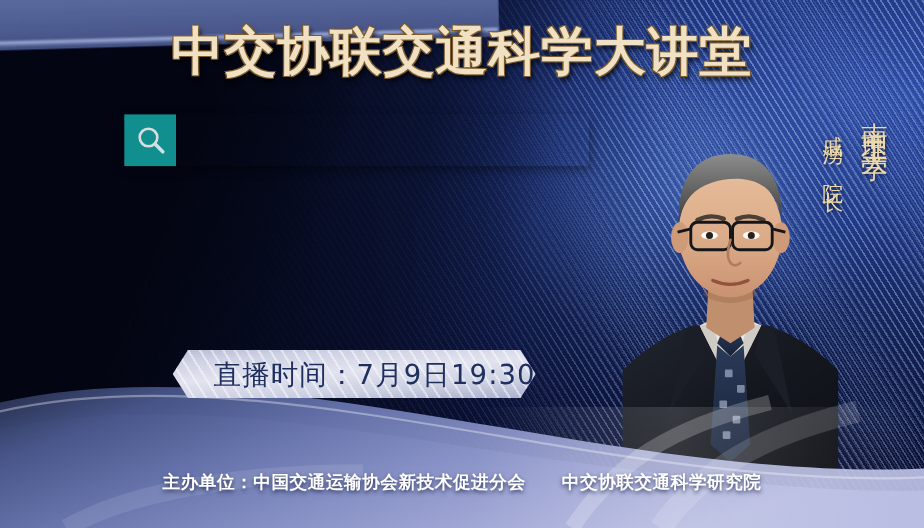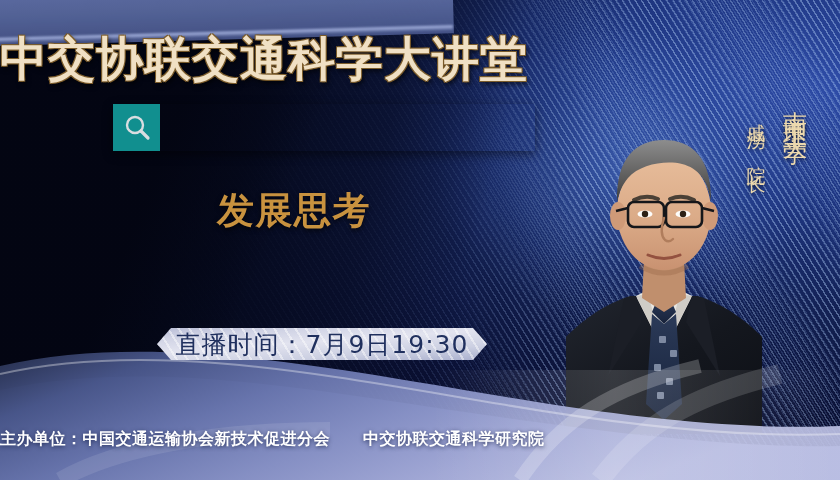--- a/index.html
+++ b/index.html
@@ -88,35 +88,34 @@
     mix-blend-mode: screen;
   }
 
   
   .ribbon { position: absolute; left: 0; bottom: 0; width: 100%; height: 210px; }
   .ribbon svg { display: block; width: 100%; height: 100%; }
 
   
   .headline {
     position: absolute; left: 0; top: 16px; width: 100%;
-    text-align: left;
+    text-align: center;
     font-family: "DejaVu Sans", "Liberation Sans", sans-serif;
     font-weight: 700;
     font-size: 47px;
     letter-spacing: 1px;
     color: #f0e0c4;
     text-shadow:
       0 0 1px #7a5a2a,
       1px 1px 0 #7b5c2c,
       -1px 1px 0 #7b5c2c,
       1px -1px 0 #7b5c2c,
       -1px -1px 0 #7b5c2c,
       2px 3px 5px rgba(0,0,0,0.75);
     white-space: nowrap;
-    margin-top: 12px;
   }
 
   
   .subbanner {
     position: absolute; left: 113px; top: 104px;
     width: 422px; height: 47px;
     display: flex; align-items: stretch;
     box-shadow: 0 3px 10px rgba(0,0,0,0.45);
   }
   .subbanner-body {
@@ -155,26 +154,26 @@
     font-size: 37px;
     line-height: 1.24;
     letter-spacing: 1.5px;
     color: #c8923f;
     text-shadow: 0 2px 5px rgba(0,0,0,0.7);
   }
   .maintitle .l2 { display: block; }
 
   
   .timebanner {
-    position: absolute; left: 157px; top: 328px;
-    width: 330px; height: 32px;
+    position: absolute; left: 157px; top: 318px;
+    width: 330px; height: 44px;
     background: linear-gradient(176deg, #b9bdd6 0%, #cfd2e4 18%, #e2e3ef 45%, #ccd0e2 74%, #a9afcd 100%);
     -webkit-clip-path: polygon(14px 0, calc(100% - 14px) 0, 100% 50%, calc(100% - 14px) 100%, 14px 100%, 0 50%);
     clip-path: polygon(14px 0, calc(100% - 14px) 0, 100% 50%, calc(100% - 14px) 100%, 14px 100%, 0 50%);
-    display: flex; align-items: center; justify-content: center;
+    display: flex; align-items: center; justify-content: flex-end;
     box-shadow: 0 4px 12px rgba(0,0,0,0.4);
   }
   .timebanner-inner {
     position: absolute; inset: 0;
     background-image: repeating-linear-gradient(58deg,
       rgba(255,255,255,0.0) 0px, rgba(255,255,255,0.0) 7px,
       rgba(255,255,255,0.45) 7px, rgba(255,255,255,0.45) 9px);
     pointer-events: none;
   }
   .timebanner-text {
@@ -210,20 +209,21 @@
   
   .portrait {
     position: absolute; left: 566px; top: 84px;
     width: 196px; height: 350px;
   }
   .portrait svg { display: block; width: 100%; height: 100%; }
 
   
   .footer {
     position: absolute; left: 0; bottom: 30px; width: 100%;
+    text-align: center;
     font-family: Liberation Sans, sans-serif;
     font-weight: 700;
     font-size: 16px;
     color: #ffffff;
     letter-spacing: 0.5px;
     text-shadow: 0 1px 4px rgba(20,30,70,0.8);
     white-space: pre;
   }
 </style>
 </head>
@@ -363,21 +363,20 @@
   <div class="subbanner">
     <div class="subbanner-icon">
       <svg width="30" height="30" viewBox="0 0 30 30" xmlns="http://www.w3.org/2000/svg">
         <circle cx="13" cy="12" r="8" fill="none" stroke="#d9dde0" stroke-width="2.4"></circle>
         <line x1="19" y1="18" x2="26" y2="25" stroke="#d9dde0" stroke-width="3.2" stroke-linecap="round"></line>
       </svg>
     </div>
   </div>
 
   <div class="maintitle">
-    <span class="l2">发展思考</span>
   </div>
 
   <div class="timebanner">
     <div class="timebanner-inner"></div>
     <span class="timebanner-text">直播时间：7月9日19:30</span>
   </div>
 
   <div class="vtext v-school">南京理工大学</div>
   <div class="vtext v-person">戚湧　院长</div>
 

